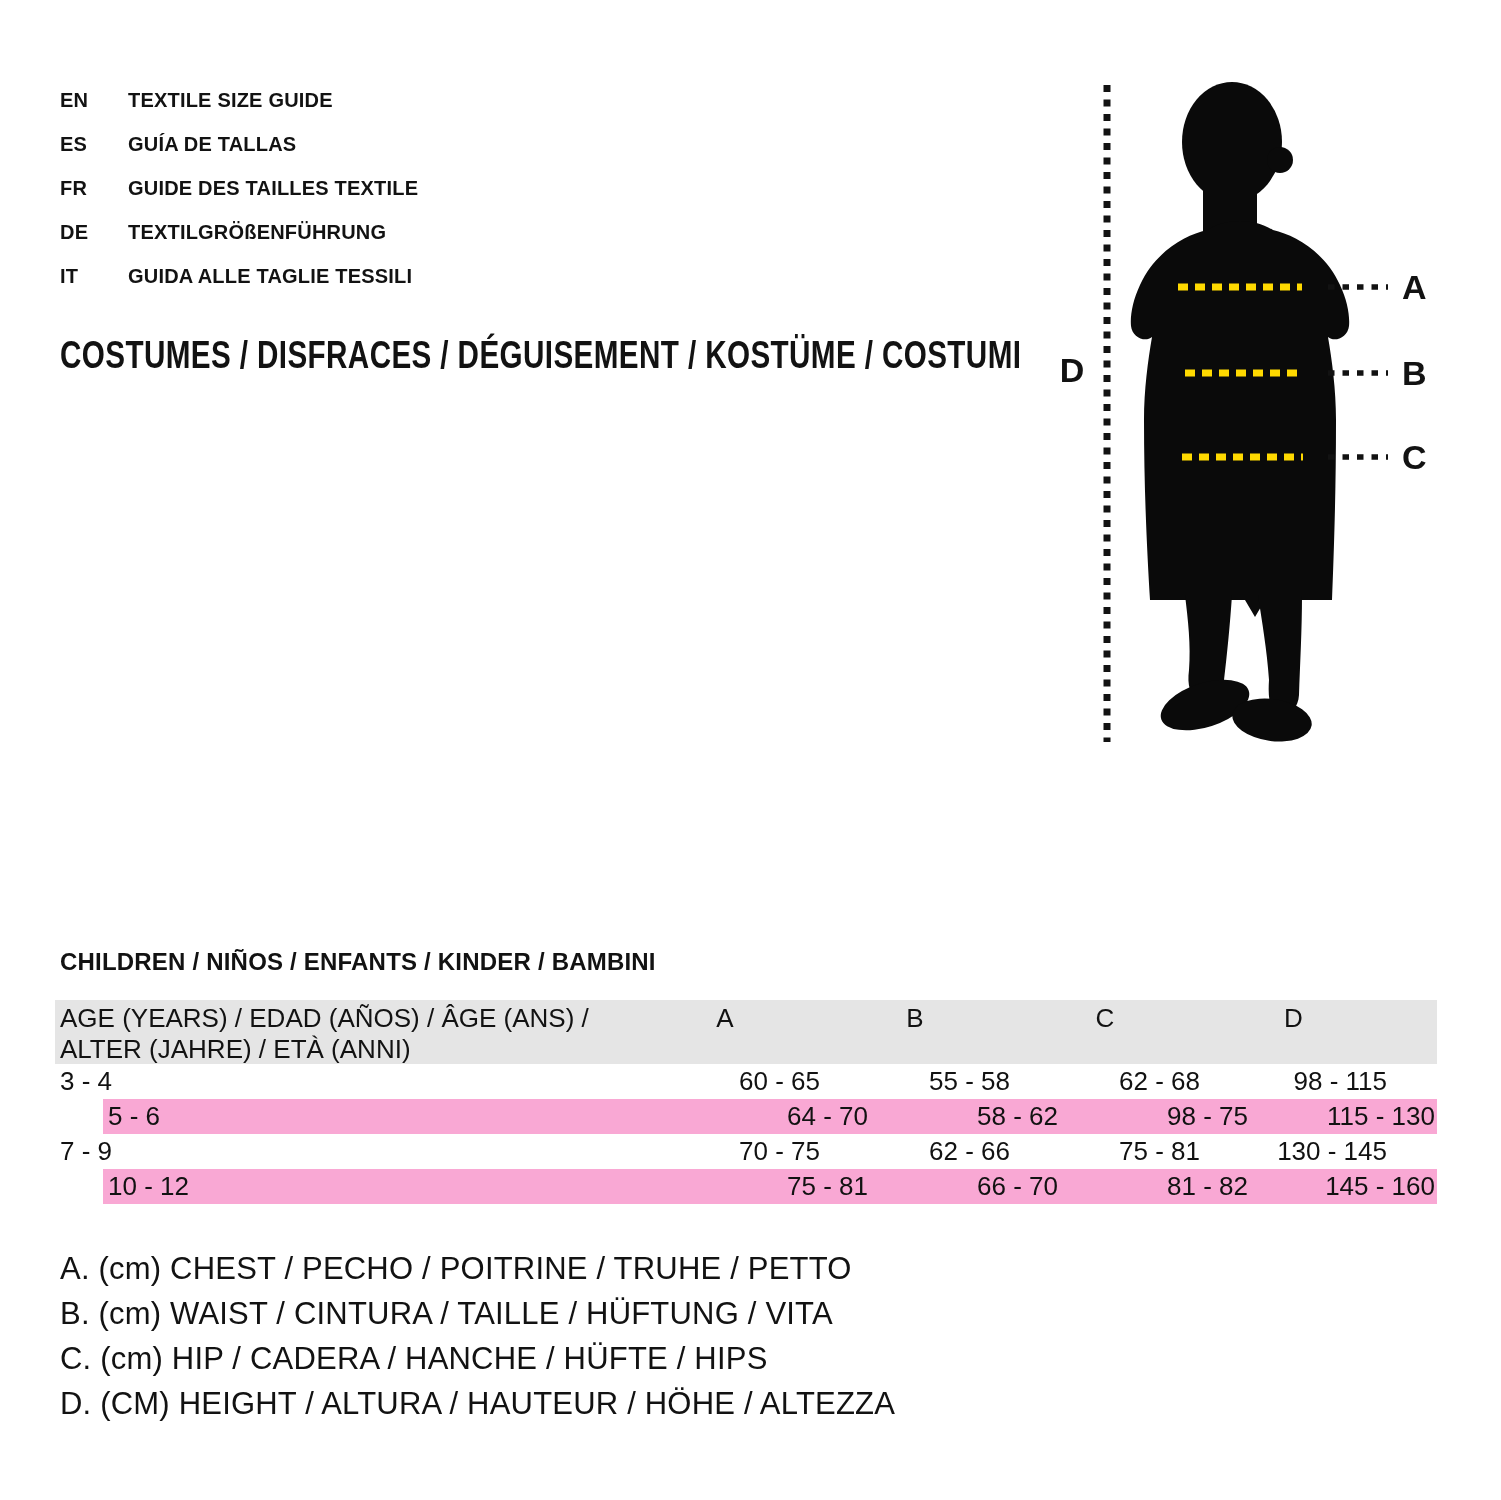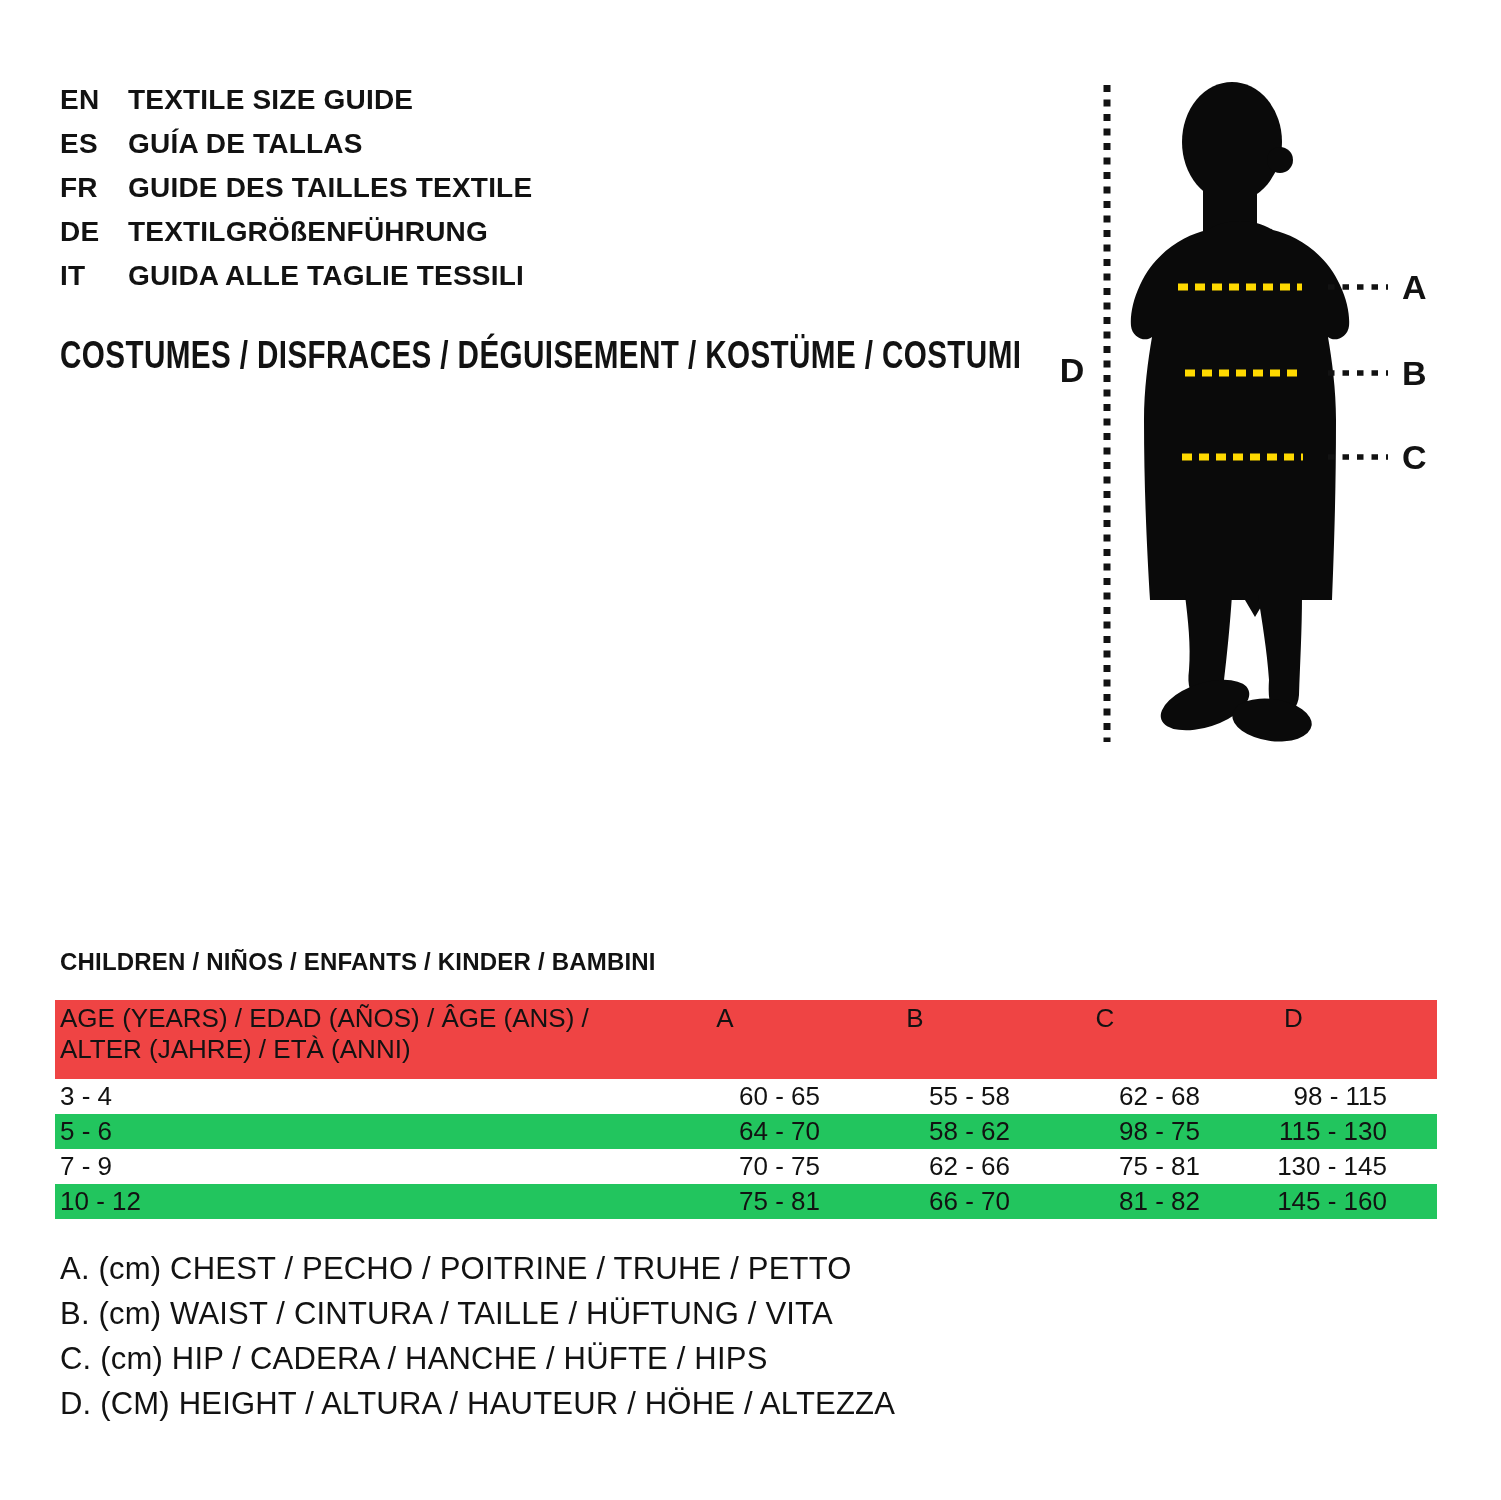--- a/index.html
+++ b/index.html
@@ -1,41 +1,41 @@
 <!DOCTYPE html>
 <html><head>
 <meta charset="utf-8">
 <style>
   html,body{margin:0;padding:0;background:#fff;}
   .page{position:relative;width:1501px;height:1500px;background:#fff;overflow:hidden;
         font-family:"Liberation Sans",sans-serif;color:#121212;}
 
   
   .lang-list{position:absolute;left:60px;top:78px;}
-  .lang-row{display:flex;height:44px;align-items:center;font-size:28px;font-weight:700;letter-spacing:.2px;}
+  .lang-row{display:flex;height:44px;align-items:center;font-size:20px;font-weight:700;letter-spacing:.2px;}
   .lang-code{width:68px;flex:0 0 68px;}
   .lang-label{white-space:nowrap;}
 
   
   .category-title{position:absolute;left:60px;top:334px;font-size:38px;font-weight:700;
         white-space:nowrap;transform:scaleX(.78);transform-origin:0 50%;letter-spacing:.5px;}
 
   
   .figure-wrap{position:absolute;left:1040px;top:60px;width:420px;height:700px;}
 
   
   .section-title{position:absolute;left:60px;top:948px;font-size:24px;font-weight:700;white-space:nowrap;letter-spacing:.2px;}
   .size-table{position:absolute;left:55px;top:1000px;width:1382px;font-size:26px;}
   .thead{display:grid;grid-template-columns:575px 190px 190px 190px 237px;
-         background:#ef4444;height:79px;align-items:start;}
+         background:#e5e5e5;height:64px;align-items:start;}
   .th-age{padding:3px 0 0 5px;line-height:31px;white-space:nowrap;}
   .th-col{text-align:center;padding-top:3px;}
   .th-col.last{padding-right:50px;}
   .trow{display:grid;grid-template-columns:575px 190px 190px 190px 237px;height:35px;line-height:35px;}
-  .trow.odd{background:#22c55e;}
+  .trow.odd{background:#f9a8d4;margin-left:48px;}
   .cell-age{padding-left:5px;white-space:nowrap;}
   .cell-val{text-align:right;white-space:nowrap;}
   .cell-val.last{padding-right:50px;}
 
   
   .legend{position:absolute;left:60px;top:1246px;font-size:31px;line-height:45px;letter-spacing:.2px;}
   .legend div{white-space:nowrap;}
 </style>
 </head>
 <body>

